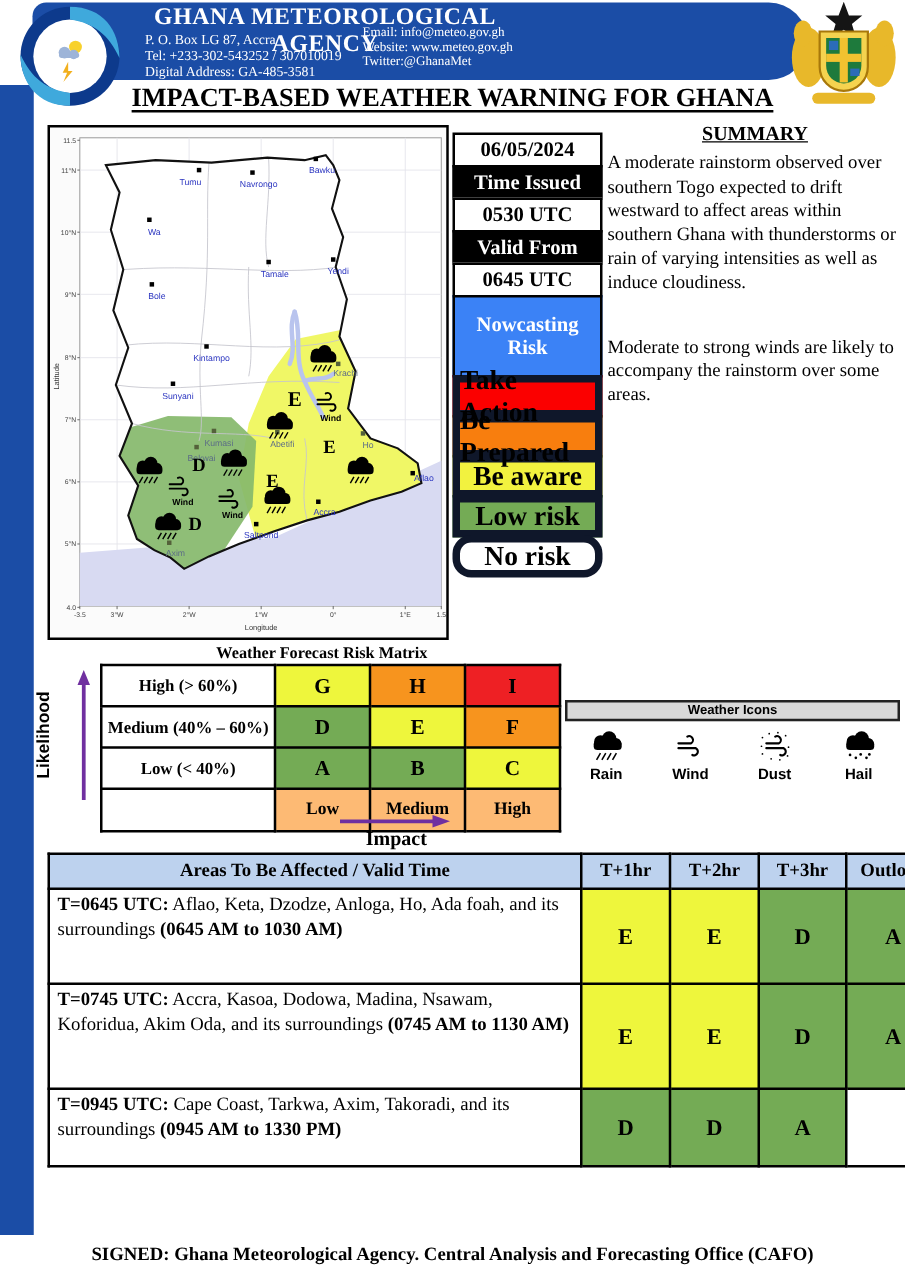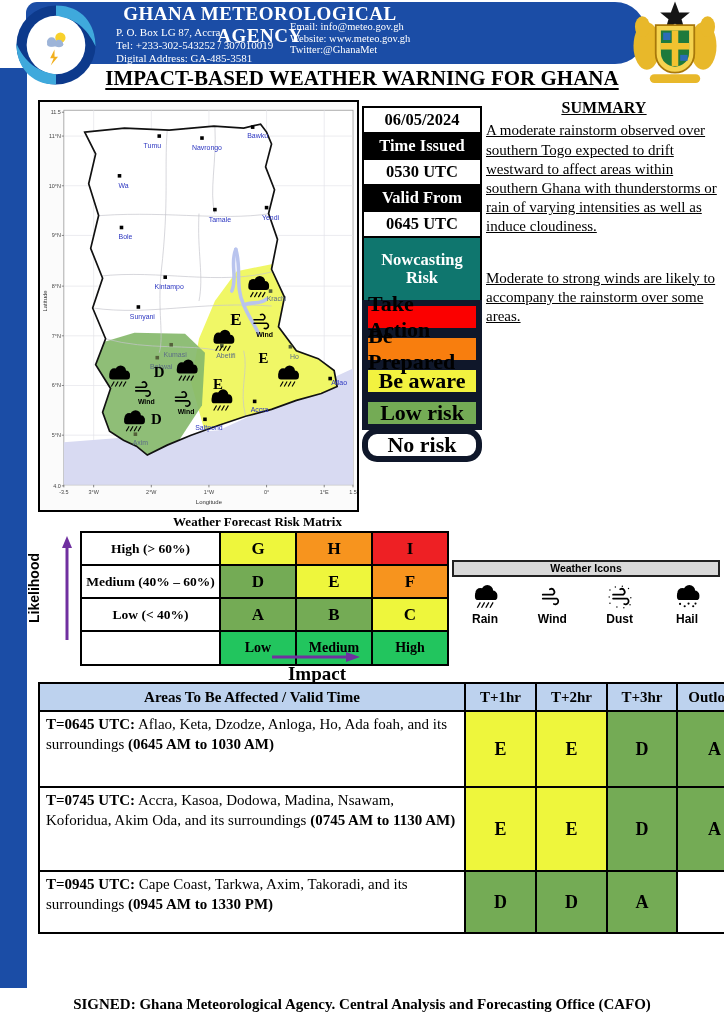--- a/index.html
+++ b/index.html
@@ -25,43 +25,43 @@
   .map-panel{left:38px;top:100px;width:317px;height:408px;border:2px solid #000;background:#fbfbfb;}
 
   
   .info-col{left:362px;top:106px;width:120px;}
   .info-cell{box-sizing:border-box;border:2px solid #000;margin-top:-2px;width:120px;
              display:flex;align-items:center;justify-content:center;text-align:center;
              font-weight:bold;font-size:16.5px;line-height:1.1;}
   .info-cell:first-child{margin-top:0;}
   .ic-black{background:#000;color:#fff;height:28px;}
   .ic-white{background:#fff;color:#000;height:28px;}
-  .ic-now{background:#0f766e;color:#fff;height:66px;}
+  .ic-now{background:#3b82f6;color:#fff;height:66px;}
   .risk-cell{box-sizing:border-box;border:6px solid #0f172a;margin-top:-2px;width:120px;height:34px;
              display:flex;align-items:center;justify-content:center;font-weight:bold;font-size:22px;}
 
   
-  .summary{left:486px;top:98px;width:236px;font-size:15px;line-height:1.28;text-decoration:underline;}
+  .summary{left:486px;top:98px;width:236px;font-size:15px;line-height:1.28;}
   .summary-head{text-align:center;font-weight:bold;font-size:16px;
                 text-decoration:underline;margin-bottom:3px;}
   .summary p{margin:0 0 0 0;}
   .summary p + p{margin-top:32px;}
 
   
   .matrix-title{left:80px;top:514px;width:355px;text-align:center;font-weight:bold;font-size:13px;}
   .likelihood-label{left:26px;top:532px;height:112px;width:26px;
         writing-mode:vertical-rl;transform:rotate(180deg);text-align:center;
         font-family:"Liberation Sans",sans-serif;font-weight:bold;font-size:14px;}
   table.mx{border-collapse:collapse;}
   table.mx td{border:2px solid #000;text-align:center;}
   td.mx-label{width:135px;height:29px;font-weight:bold;font-size:13.5px;background:#fff;}
   td.mx-cell{width:72px;height:29px;font-weight:bold;font-size:17px;}
   td.mx-empty{border:none;background:transparent;}
-  td.mx-axis{width:72px;height:30px;background:#22c55e;font-weight:bold;font-size:14px;}
-  .impact-label{left:252px;top:663px;width:130px;text-align:center;font-weight:bold;font-size:19px;}
+  td.mx-axis{width:72px;height:30px;background:#fdba74;font-weight:bold;font-size:14px;}
+  .impact-label{left:252px;top:663px;width:130px;text-align:center;font-weight:bold;font-size:16px;}
 
   
   .legend{left:452px;top:560px;width:268px;}
   .legend-head{box-sizing:border-box;border:2px solid #222;background:#d9d9d9;height:17px;
                text-align:center;font-family:"Liberation Sans",sans-serif;font-weight:bold;
                font-size:10.5px;line-height:13px;}
   .legend-items{display:flex;justify-content:space-between;padding:3px 4px 0 4px;}
   .legend-item{text-align:center;width:58px;}
   .legend-item svg{display:block;margin:0 auto;}
   .legend-item .lab{font-family:"Liberation Sans",sans-serif;font-weight:bold;font-size:12px;margin-top:-2px;}

